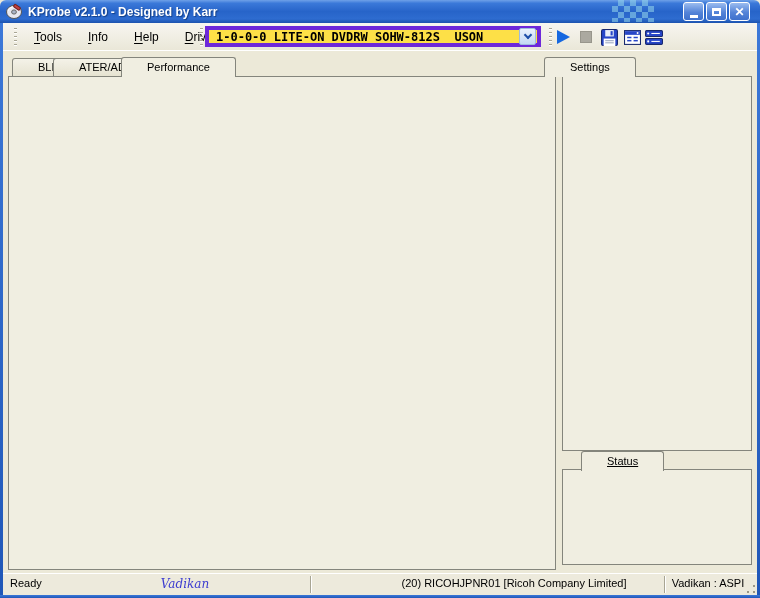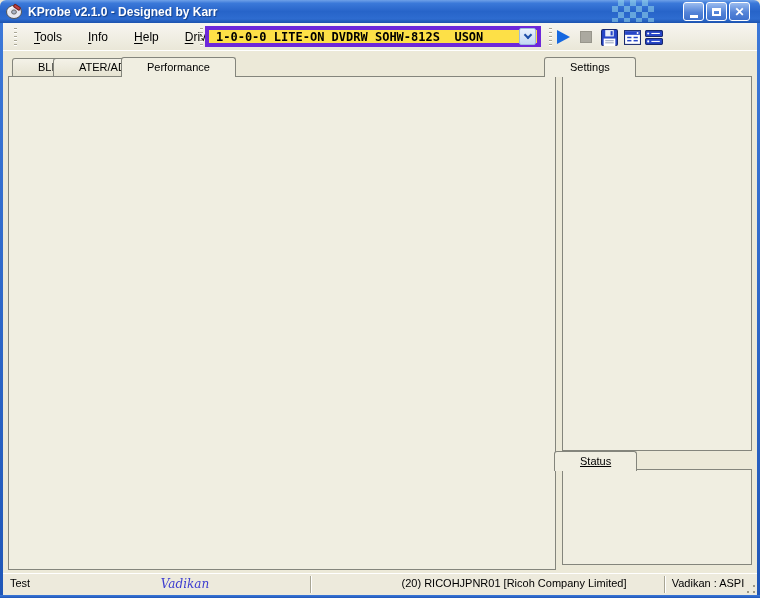--- a/index.html
+++ b/index.html
@@ -573,29 +573,29 @@
   <span class="flabel" style="left:578px; top:381px; width:26px; text-align:left;">Avg</span>
   <span class="field" style="left:608px; top:379px; width:50px;">0.0</span>
   <span class="funit" style="left:664px; top:381px;">ms</span>
   <div class="xp-btn disabled" style="left:671px; top:370px; width:66px; height:19px;">LTL Random</div>
 
   <div class="xp-btn" style="left:669px; top:399px; width:70px; height:22px;">
     <span class="run-tri"></span>
   </div>
 
   <div class="tpanel" style="left:562px; top:469px; width:190px; height:96px;"></div>
-  <div class="tab active" style="left:554px; top:451px;text-decoration:underline;">Status</div>
+  <div class="tab active" style="left:581px; top:451px;text-decoration:underline;">Status</div>
   <div class="gbox" style="left:572px; top:481px; width:170px; height:33px;">
     <span class="glabel">Current</span>
   </div>
   <span class="sb-text" style="left:582px; top:492px;">Progress -</span>
   <span class="sb-text" style="left:640px; top:492px;">000.0 %</span>
 
   <div class="statusbar"></div>
-  <span class="sb-text" style="left:10px;">Test</span>
+  <span class="sb-text" style="left:10px;">Ready</span>
   <span class="sb-text watermark" style="left:140px; width:90px; text-align:center;">Vadikan</span>
   <div class="sb-sep" style="left:310px;"></div>
   <span class="sb-text" style="left:312px; width:404px; text-align:center;">(20) RICOHJPNR01 [Ricoh Company Limited]</span>
   <div class="sb-sep" style="left:664px;"></div>
   <span class="sb-text" style="left:668px; width:80px; text-align:center;">Vadikan : ASPI</span>
   <div class="grip-dots"></div>
 
 </div>
 
 </body></html>

